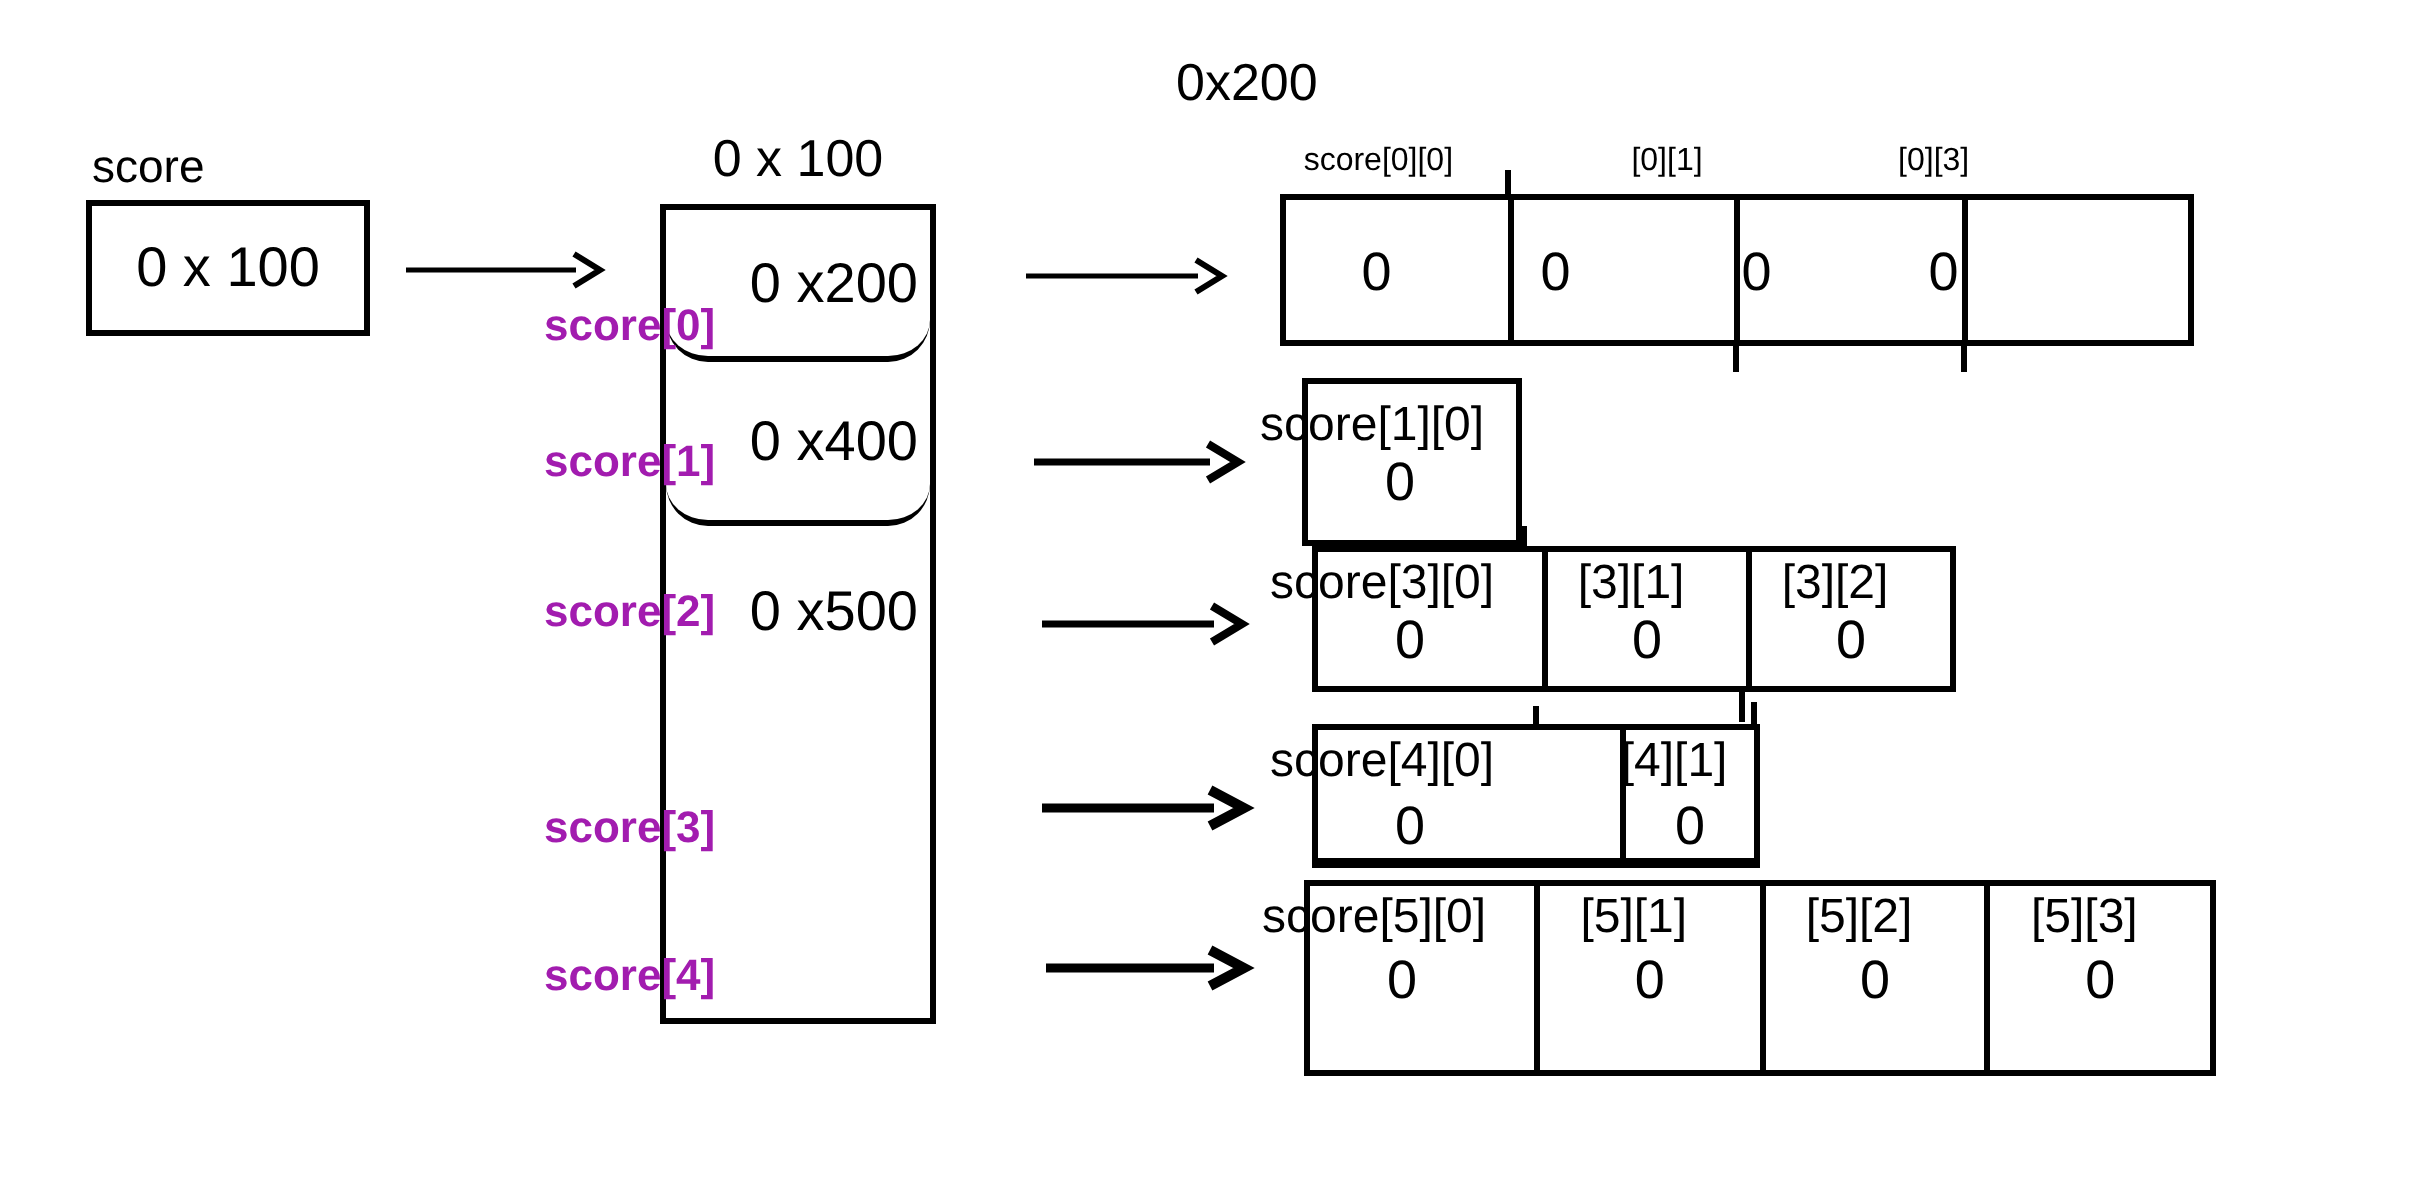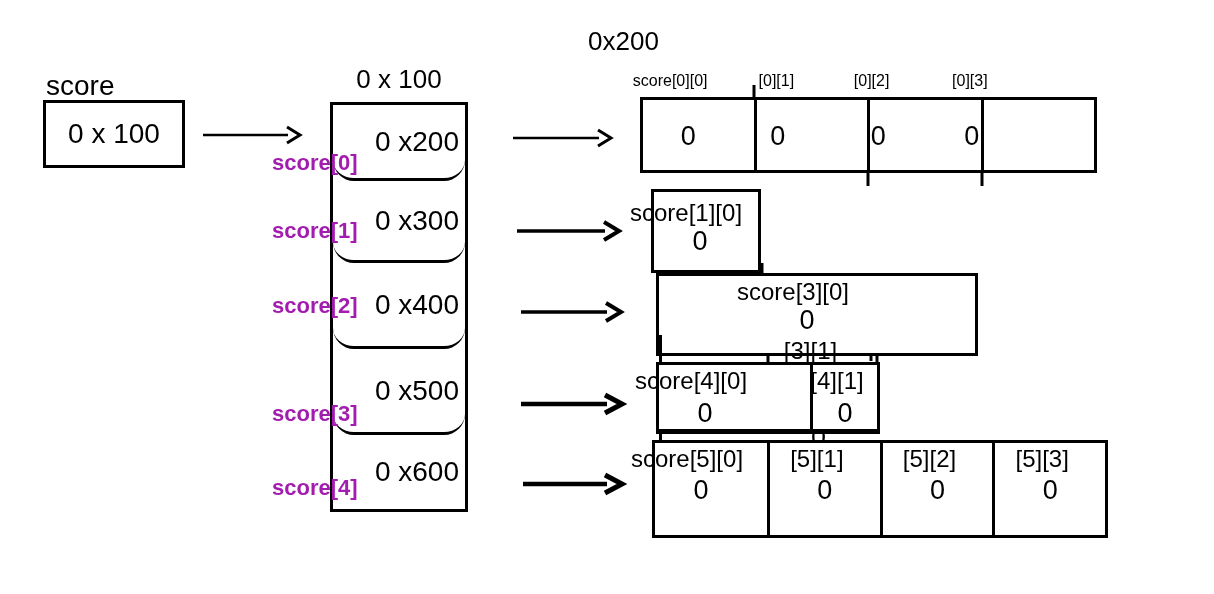--- a/index.html
+++ b/index.html
@@ -2,21 +2,21 @@
 <html><head>
 <meta charset="utf-8">
 <style>
   * { margin:0; padding:0; box-sizing:border-box; }
   html,body { background:#ffffff; }
   body { font-family:"Liberation Sans", sans-serif; color:#000; }
   .canvas { position:relative; width:1214px; height:594px; background:#fff; overflow:hidden; }
   .abs { position:absolute; }
 
   
-  .score-label { left:46px; top:70px; font-size:28px; }
+  .score-label { left:46px; top:70px; font-size:23px; }
   .score-box { left:43px; top:100px; width:142px; height:68px; border:3px solid #000;
                display:flex; align-items:center; justify-content:center; font-size:28px; }
 
   
   .mid-header { left:330px; top:64px; width:138px; text-align:center; font-size:26px; }
   .mid-col { left:330px; top:102px; width:138px; height:410px; border:3px solid #000;
              display:grid; grid-template-rows:76px 82px 86px 86px 1fr; }
   .mid-row { border-bottom:3px solid #000; display:flex; align-items:center;
              justify-content:flex-end; padding-right:6px; font-size:28px;border-radius:21px; }
   .mid-row:last-child { border-bottom:none; }
@@ -44,21 +44,21 @@
   .row1 .rcell:nth-child(2) .cv { transform:translateX(-34px); }
   .row1 .rcell:nth-child(3) .cv { transform:translateX(-47px); }
   .row1 .rcell:nth-child(4) .cv { transform:translateX(-67px); }
 
   .row-lower .rcell:first-child .cl { transform:translateX(-24px); }
   .row-lower .rcell:not(:first-child) .cl { transform:translateX(-8px); }
   .row-lower .rcell:first-child .cv { transform:translateX(-10px); }
 
   .row2 { left:651px; top:189px; width:110px; height:84px; }
   .row2 .rcell { padding-top:8px; }
-  .row3 { left:656px; top:273px; width:322px; height:83px;flex-direction:column; }
+  .row3 { left:656px; top:273px; width:322px; height:73px; }
   .row4 { left:656px; top:362px; width:224px; height:72px; border-bottom-width:5px;gap:39px; }
   .row4 .cv { margin-top:6px; }
   .row5 { left:652px; top:440px; width:456px; height:98px; }
   .row5 .cv { margin-top:5px; }
 
   .arrows-layer { left:0; top:0; width:1214px; height:594px; pointer-events:none; }
 </style>
 </head>
 <body>
 
@@ -108,43 +108,36 @@
   <div class="abs score-box">
     <span>0 x 100</span>
   </div>
 
   <div class="abs mid-header">0 x 100</div>
   <div class="abs mid-col">
     <div class="mid-row">
       <span>0 x200</span>
     </div>
     <div class="mid-row">
-      <span>0 x300</span>
-    </div>
-    <div class="mid-row">
       <span>0 x400</span>
     </div>
     <div class="mid-row">
       <span>0 x500</span>
-    </div>
-    <div class="mid-row">
-      <span>0 x600</span>
     </div>
   </div>
   <div class="abs ptr-label" style="top:150px">score[0]</div>
   <div class="abs ptr-label" style="top:218px">score[1]</div>
   <div class="abs ptr-label" style="top:293px">score[2]</div>
   <div class="abs ptr-label" style="top:401px">score[3]</div>
   <div class="abs ptr-label" style="top:475px">score[4]</div>
 
   <div class="abs row1-header">0x200</div>
   <div class="abs row1-labels">
     <span>score[0][0]</span>
     <span>[0][1]</span>
-    <span>[0][2]</span>
     <span>[0][3]</span>
   </div>
   <div class="abs row-box row1">
     <div class="rcell">
         <span class="cv">0</span>
       </div>
     <div class="rcell">
         <span class="cv">0</span>
       </div>
     <div class="rcell">

